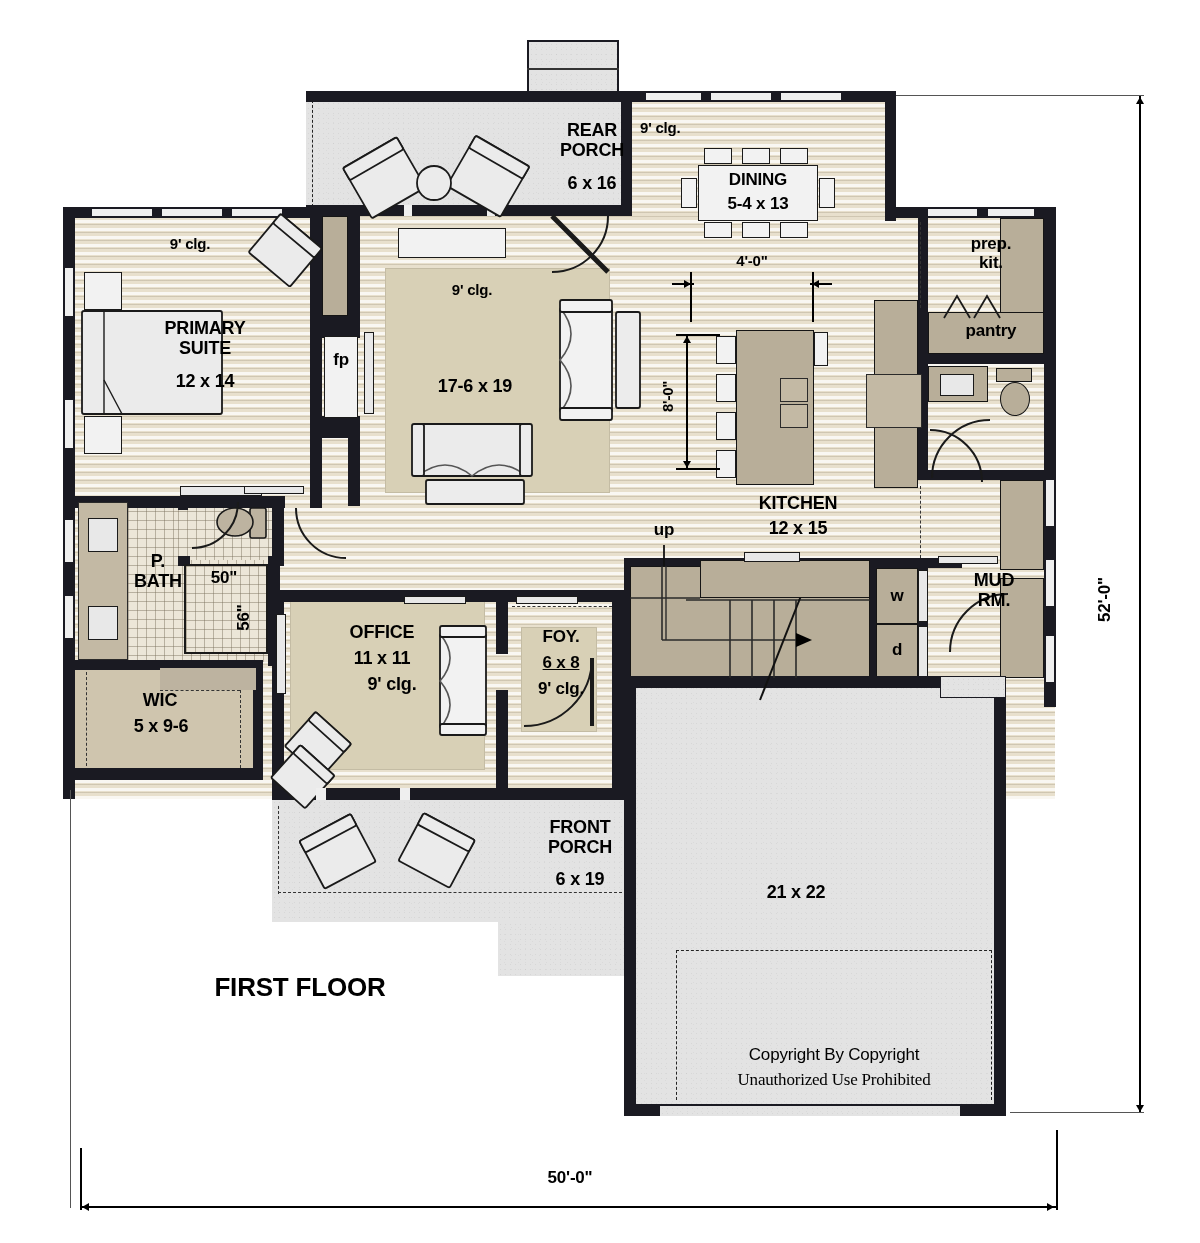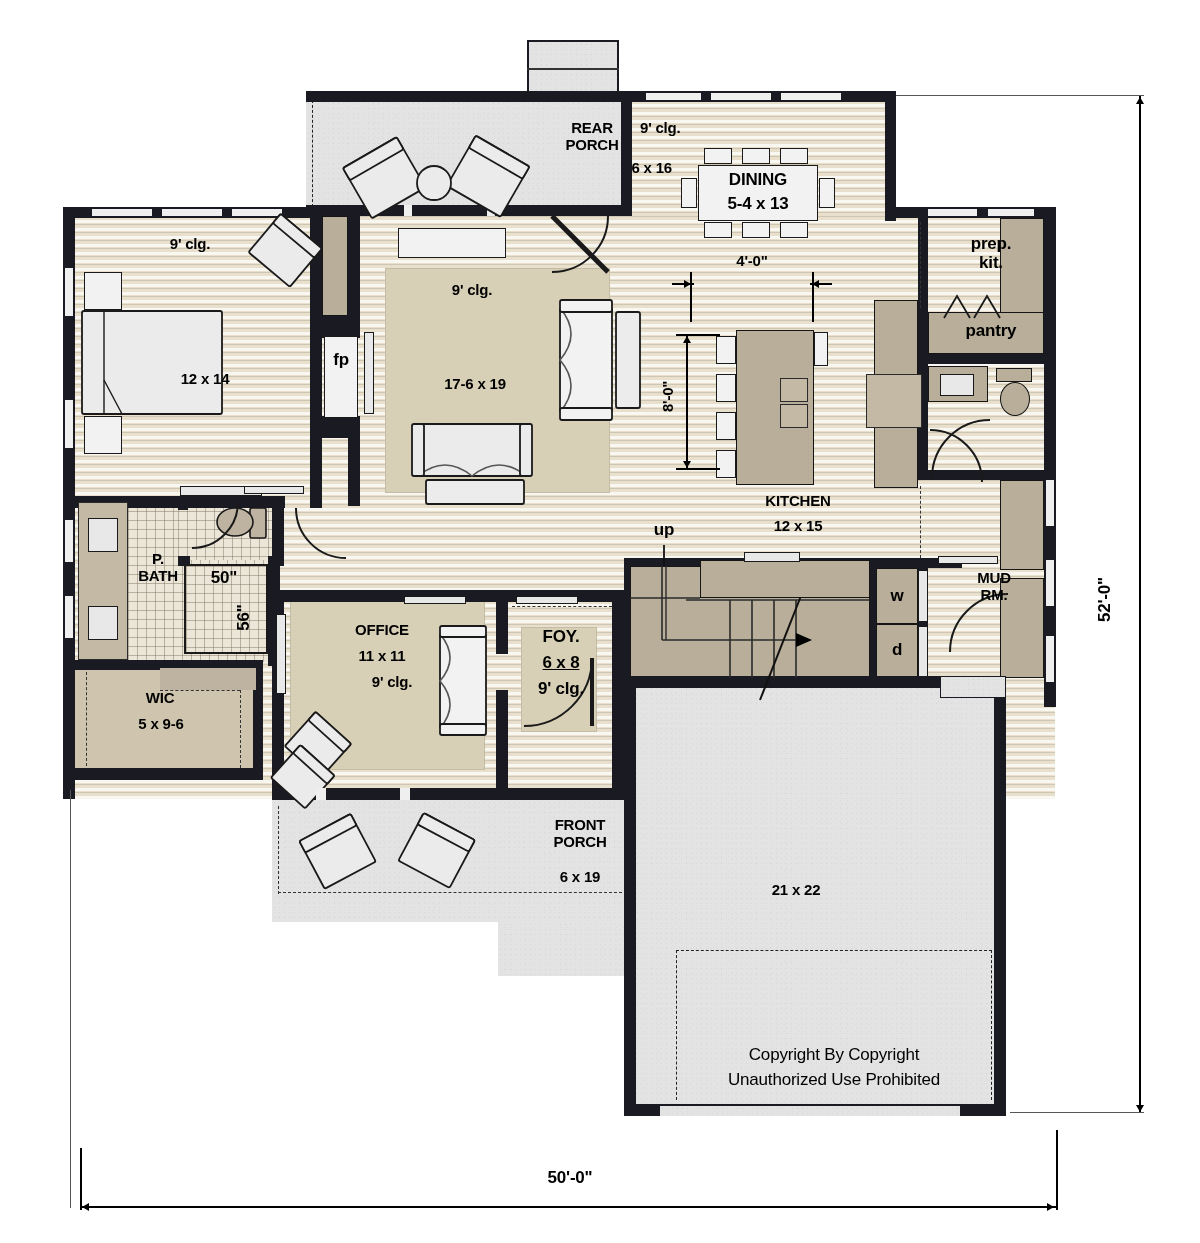--- a/index.html
+++ b/index.html
@@ -62,21 +62,21 @@
     position: absolute;
     font-weight: bold;
     color: #000;
     text-align: center;
     line-height: 1.12;
     white-space: pre;
     letter-spacing: -0.2px;
   }
   .lbl.small { font-size: 15px; }
   .lbl.med   { font-size: 17px; }
-  .lbl.big   { font-size: 15px; }
+  .lbl.big   { font-size: 18px; }
   .lbl.huge  { font-size: 26px; }
   .lbl.reg   { font-weight: normal; }
   .rot90 { transform-origin: 50% 50%; transform: rotate(-90deg); }
 
   
   .dimline { background: #000; }
   .dimtick { background: #000; }
   .arrow {
     width: 0; height: 0; position: absolute;
     border-style: solid;
@@ -445,27 +445,29 @@
 
   <div class="abs dimline" style="left:686px; top:334px; width:1.6px; height:134px;"></div>
   <div class="abs dimtick" style="left:676px; top:334px; width:44px; height:1.6px;"></div>
   <div class="abs dimtick" style="left:676px; top:468px; width:44px; height:1.6px;"></div>
   <div class="arrow ar-up" style="left:683px; top:336px;"></div>
   <div class="arrow ar-down" style="left:683px; top:461px;"></div>
   <div class="lbl small rot90" style="left:633px; top:388px; width:70px;">8'-0"</div>
 
   <div class="lbl big" style="left:512px; top:120px; width:160px;">REAR
 PORCH</div>
-  <div class="lbl big" style="left:512px; top:160px; width:160px;text-align:right;">6 x 16</div>
+  <div class="lbl big" style="left:512px; top:173px; width:160px;">6 x 16</div>
 
   <div class="lbl small" style="left:640px; top:120px; width:100px; text-align:left;">9' clg.</div>
   <div class="lbl med" style="left:698px; top:170px; width:120px;">DINING</div>
   <div class="lbl med" style="left:694px; top:194px; width:128px;">5-4 x 13</div>
 
   <div class="lbl small" style="left:140px; top:236px; width:100px;">9' clg.</div>
+  <div class="lbl big" style="left:120px; top:318px; width:170px;">PRIMARY
+SUITE</div>
   <div class="lbl big" style="left:120px; top:371px; width:170px;">12 x 14</div>
 
   <div class="lbl med" style="left:324px; top:350px; width:34px;">fp</div>
 
   <div class="lbl small" style="left:422px; top:282px; width:100px;">9' clg.</div>
   <div class="lbl big" style="left:392px; top:376px; width:166px;">17-6 x 19</div>
 
   <div class="lbl big" style="left:718px; top:493px; width:160px;">KITCHEN</div>
   <div class="lbl big" style="left:718px; top:518px; width:160px;">12 x 15</div>
   <div class="lbl med" style="left:640px; top:520px; width:48px;">up</div>
@@ -497,17 +499,18 @@
 kit.</div>
 
   <div class="lbl med" style="left:938px; top:321px; width:106px;">pantry</div>
 
   <div class="lbl med" style="left:884px; top:586px; width:26px;">w</div>
   <div class="lbl med" style="left:884px; top:640px; width:26px;">d</div>
 
   <div class="lbl med" style="left:196px; top:568px; width:56px;">50"</div>
   <div class="lbl med rot90" style="left:216px; top:608px; width:56px;">56"</div>
 
+  <div class="lbl huge" style="left:150px; top:973px; width:300px;">FIRST FLOOR</div>
 
   <div class="lbl med reg" style="left:676px; top:1045px; width:316px;">Copyright By Copyright</div>
-  <div class="lbl med reg" style="left:676px; top:1070px; width:316px;">Unauthorized Use Prohibited</div>
+  <div class="lbl med reg" style="left:676px; top:1070px; width:316px;font-family:Liberation Serif, serif;">Unauthorized Use Prohibited</div>
 
 </div>
 
 </body></html>

